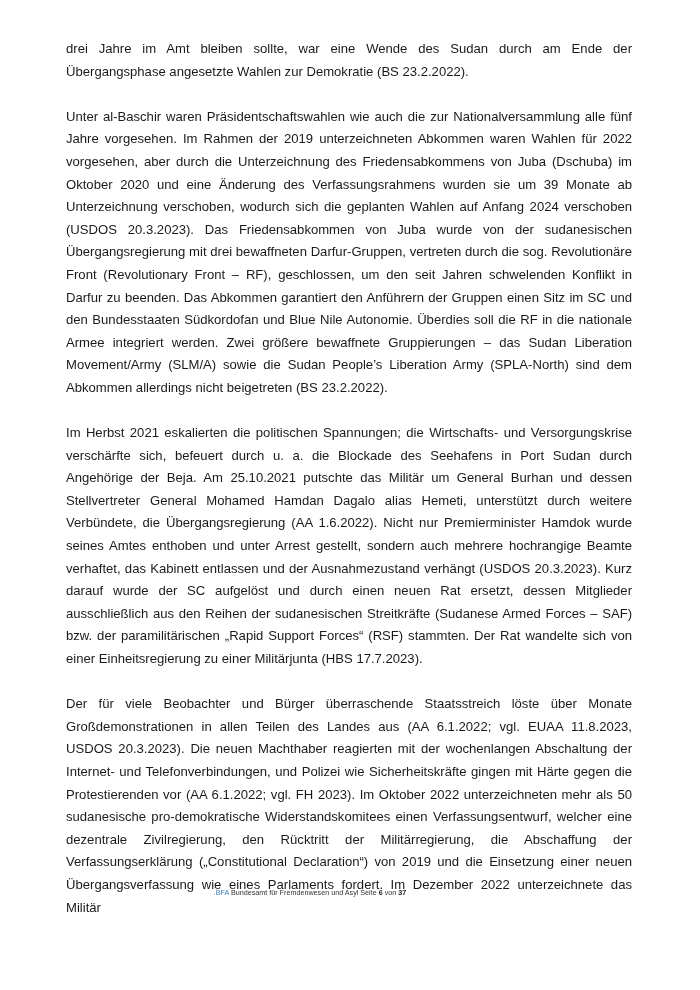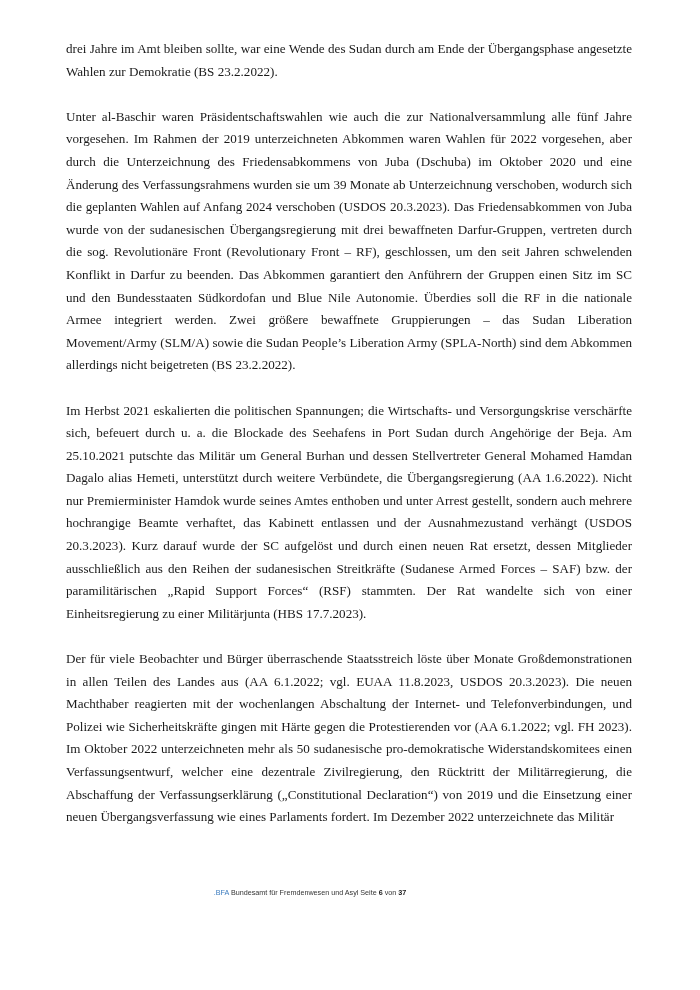--- a/index.html
+++ b/index.html
@@ -13,21 +13,20 @@
       position: relative;
       overflow: hidden;
       font-family: "Liberation Sans", sans-serif;
       color: #1a1a1a;
     }
     .page {
       position: absolute;
       left: 66px;
       top: 38px;
       width: 566px;
-      font-family: Liberation Serif, serif;
     }
     .para {
       font-size: 13.1px;
       line-height: 22.6px;
       text-align: justify;
       margin: 0 0 22.6px 0;
       hyphens: none;
     }
     .footer {
       position: absolute;

